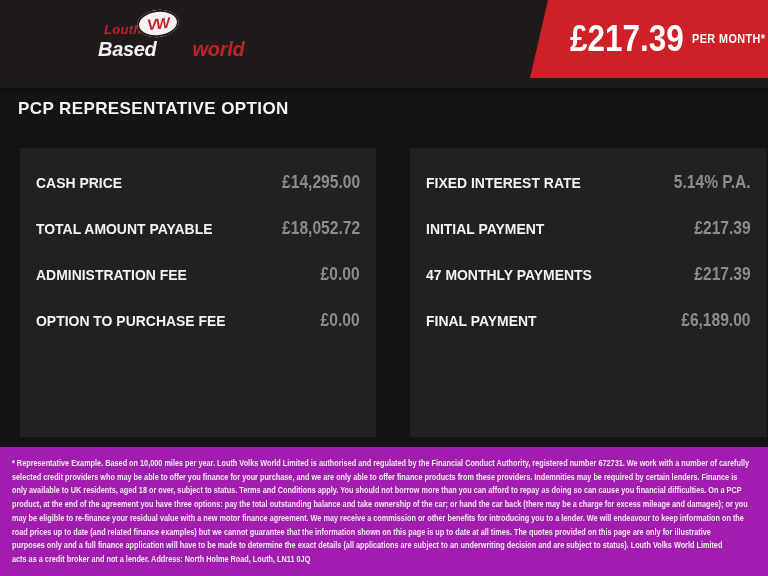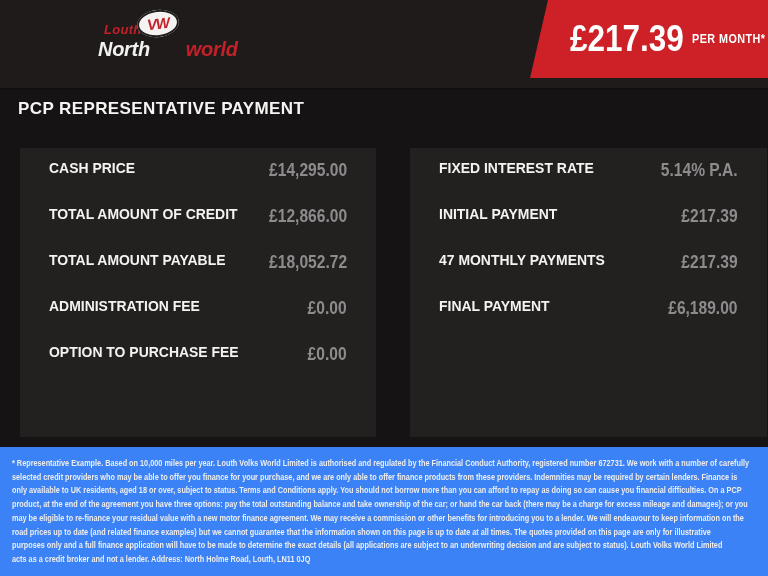--- a/index.html
+++ b/index.html
@@ -58,72 +58,68 @@
     white-space:nowrap;
   }
   
   .panel{
     position:absolute;top:148px;height:289px;background:#232020;
     box-sizing:border-box;padding-top:11px;
   }
   .panel.left{left:20px;width:356px;}
   .panel.right{left:410px;width:357px;}
   .row{
-    display:flex;justify-content:space-between;
-    height:46px;padding:0 29px;
+    display:flex;justify-content:space-between;align-items:center;
+    height:46px;padding:0 16px;
   }
   .row .lbl{
     font-size:15px;font-weight:700;color:#f4f3f2;white-space:nowrap;
     transform:scaleX(.93);transform-origin:left center;letter-spacing:0;
   }
   .row .val{
     font-size:19px;font-weight:700;color:#8d8c8c;white-space:nowrap;
     transform:scaleX(.82);transform-origin:right center;
   }
   
   .footer{
     position:absolute;left:0;top:447px;width:768px;height:129px;
-    background:#3b82f6;box-sizing:border-box;padding:9px 12px;overflow:hidden;
+    background:#a21caf;box-sizing:border-box;padding:9px 12px;overflow:hidden;
   }
   .footer .line{
     font-size:9.6px;font-weight:700;color:#eeedec;line-height:13.7px;
     white-space:nowrap;transform:scaleX(.76);transform-origin:0 50%;
   }
 </style>
 </head>
 <body>
 
 <div class="header">
   <div class="logo">
     <span class="logo-top">Louth</span>
     <span class="logo-badge">
       <span>VW</span>
     </span>
-    <span class="logo-brand"><span class="w">North</span><span class="r">world</span></span>
+    <span class="logo-brand"><span class="w">Based</span><span class="r">world</span></span>
   </div>
   <div class="banner">
     <span class="banner-price">£217.39</span>
     <span class="banner-suffix">PER MONTH*</span>
   </div>
 </div>
 
-<div class="page-title">PCP REPRESENTATIVE PAYMENT</div>
+<div class="page-title">PCP REPRESENTATIVE OPTION</div>
 
 <div class="panel left">
 
     <div class="row">
       <span class="lbl">CASH PRICE</span>
       <span class="val">£14,295.00</span>
     </div>
 
 
-    <div class="row">
-      <span class="lbl">TOTAL AMOUNT OF CREDIT</span>
-      <span class="val">£12,866.00</span>
-    </div>
 
     <div class="row">
       <span class="lbl">TOTAL AMOUNT PAYABLE</span>
       <span class="val">£18,052.72</span>
     </div>
 
     <div class="row">
       <span class="lbl">ADMINISTRATION FEE</span>
       <span class="val">£0.00</span>
     </div>

